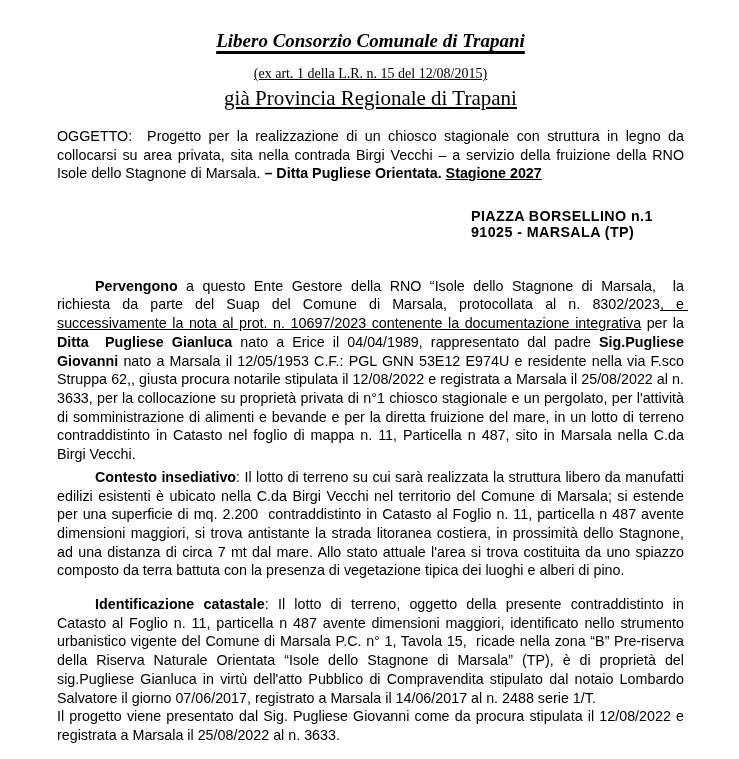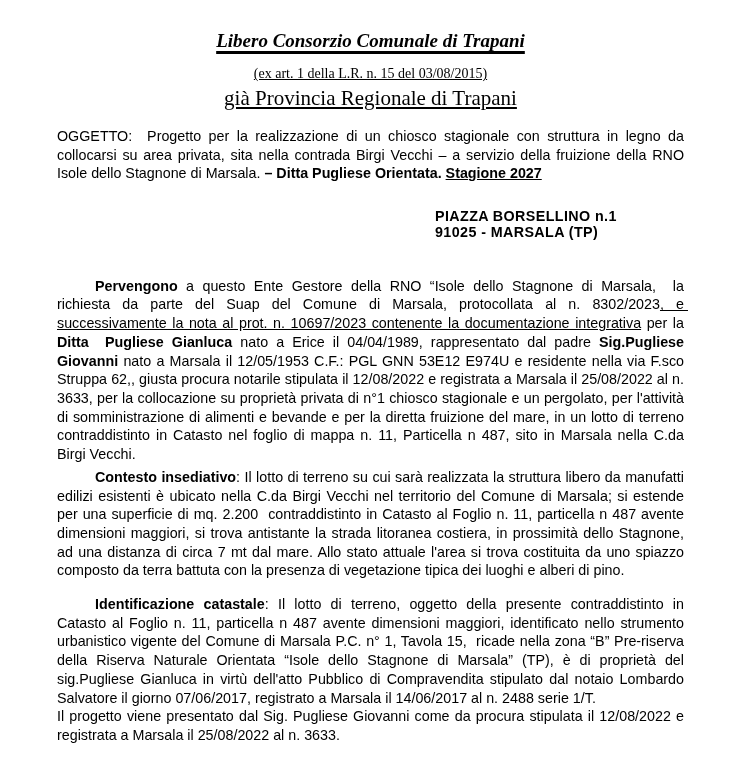--- a/index.html
+++ b/index.html
@@ -60,37 +60,38 @@
   }
   .recipient {
     margin-top: 25px;
     margin-left: 378px;
     font-weight: bold;
     font-size: 14.3px;
     line-height: 16px;
   }
   .recipient .wide {
     letter-spacing: 0.4px;
+    margin-left: 36px;
   }
   .indent { text-indent: 38px; }
   .mt-p1 { margin-top: 37px; }
   .mt-p2 { margin-top: 4px; }
   .mt-p3 { margin-top: 15px; }
   .mt-0  { margin-top: 0; }
   .b { font-weight: bold; }
   .u { text-decoration: underline; }
 </style>
 </head>
 <body>
 
 <div class="page">
 
   <h1 class="doc-title">Libero Consorzio Comunale di Trapani</h1>
 
-  <div class="doc-subtitle-law">(ex art. 1 della L.R. n. 15 del 03/08/2015)</div>
+  <div class="doc-subtitle-law">(ex art. 1 della L.R. n. 15 del 12/08/2015)</div>
 
   <div class="doc-subtitle-former">già Provincia Regionale di Trapani</div>
 
   <p class="par oggetto"><span>OGGETTO:  Progetto per la realizzazione di un chiosco stagionale con struttura in legno da collocarsi su area privata, sita nella contrada Birgi Vecchi – a servizio della fruizione della RNO Isole dello Stagnone di Marsala. </span><span class="b">– Ditta Pugliese Orientata. </span><span class="b u">Stagione 2027</span></p>
 
   <div class="recipient">
     <div class="wide">PIAZZA BORSELLINO n.1</div>
     <div class="wide">91025 - MARSALA (TP)</div>
   </div>
 

